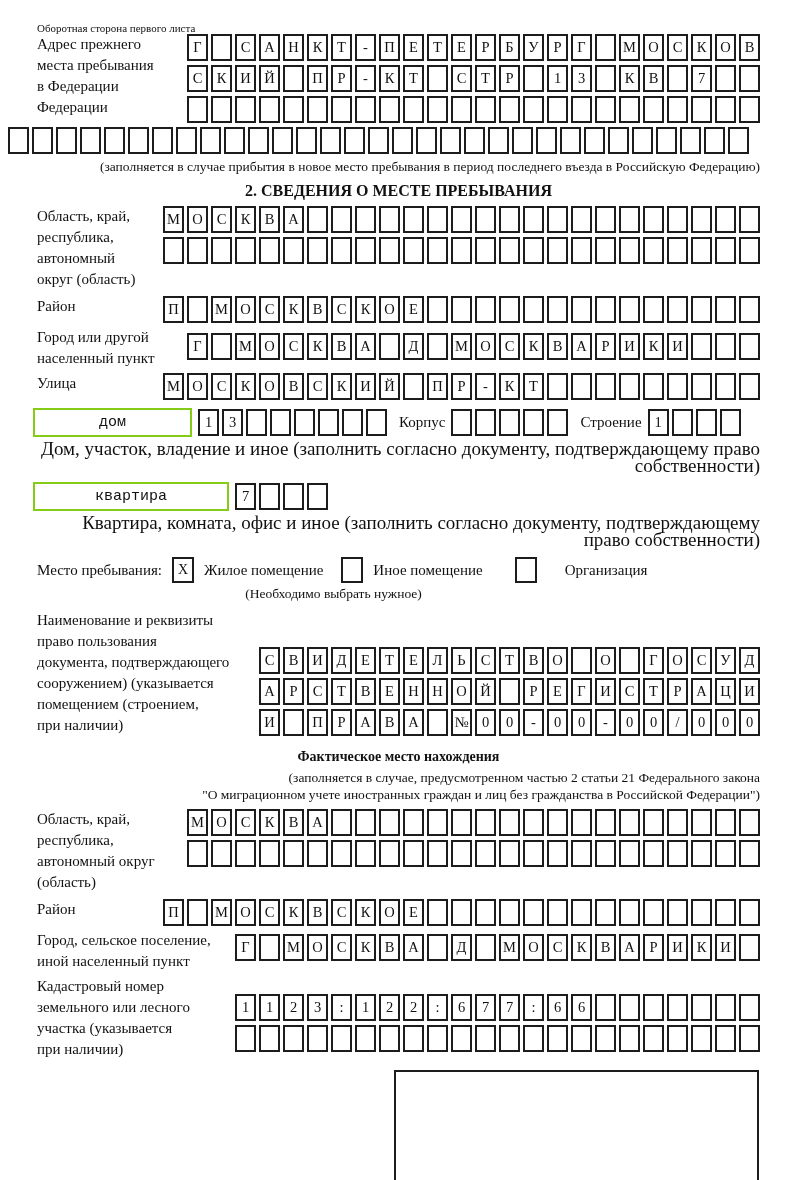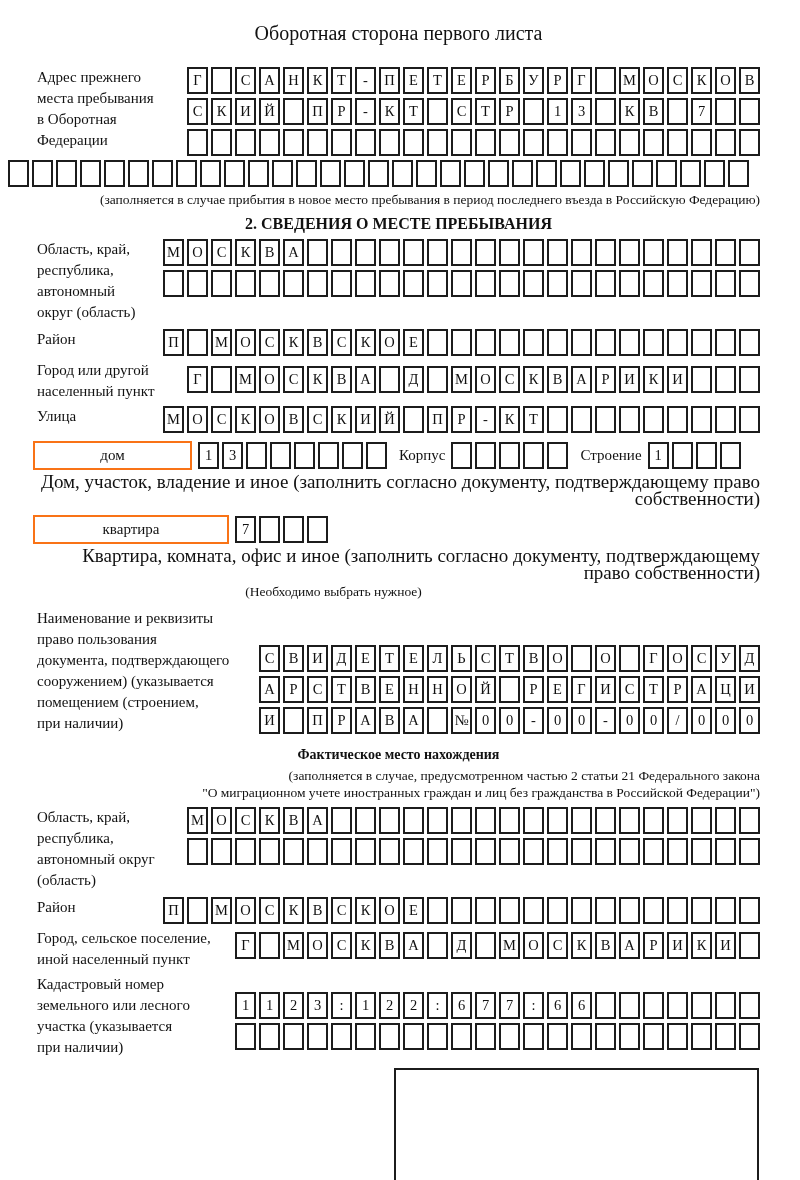--- a/index.html
+++ b/index.html
@@ -2,42 +2,42 @@
 <html><head>
 <meta charset="utf-8">
 <style>
   html,body { margin:0; padding:0; background:#ffffff; }
   body {
     width:800px; height:1180px; box-sizing:border-box; overflow:hidden;
     font-family:"Liberation Serif","DejaVu Serif",serif; color:#111;
   }
   .page { box-sizing:border-box; width:800px; padding:22px 40px 0 37px; }
 
-  .header-note { text-align:center; font-size:20px; margin-bottom:22px; }
+  .header-note { text-align:left; font-size:11px; }
 
   .frow { display:flex; justify-content:space-between; align-items:flex-start; }
   .flabel { font-size:15px; line-height:21px; }
   .cellrow { display:flex; gap:3px; }
   .cellcol { display:flex; flex-direction:column; gap:4px; align-items:flex-end; }
   .cell {
     width:17px; height:23px; border:2px solid #1c1c1c; flex:0 0 auto;
     display:flex; align-items:center; justify-content:center;
     font-size:14.5px; line-height:1;
   }
   .fullrow { margin:4px 0 0 -29px; }
   .caption { font-size:13.5px; text-align:right; margin-top:4px; line-height:17px; }
   .caption-left { font-size:19px; text-align:right; margin-top:3px; line-height:17px; }
   .sec-title { font-size:16px; font-weight:bold; text-align:center; margin:7px 0 6px; }
   .sub-title { font-size:14px; font-weight:bold; text-align:center; margin-top:13px; }
 
   .mt4 { margin-top:4px; } .mt6 { margin-top:6px; } .mt8 { margin-top:8px;align-items:flex-end; }
 
   .house-row { display:flex; align-items:center; margin:8px 0 0 -4px; }
-  .wbox { border:2px solid #f97316; height:25px; display:flex; align-items:center;
-          justify-content:center; font-size:15px; flex:0 0 auto; }
+  .wbox { border:2px solid #84cc16; height:25px; display:flex; align-items:center;
+          justify-content:center; font-size:15px; flex:0 0 auto;font-family:Liberation Mono, monospace; }
   .dom-box { width:155px; margin-right:6px; }
   .kv-box  { width:192px; margin-right:6px; }
   .inline-label { font-size:15px; margin:0 6px 0 12px; white-space:nowrap; }
 
   .stay-row { display:flex; align-items:center; font-size:15px; margin-top:9px; }
   .checkbox { width:18px; height:22px; border:2px solid #1c1c1c; display:flex;
               align-items:center; justify-content:center; font-size:14px; flex:0 0 auto; }
   .stay-row > * { margin-right:10px; }
   .stay-note { font-size:13.5px; text-align:center; margin:3px 130px 0 0; }
 
@@ -48,21 +48,21 @@
 <body>
 
 <div class="page">
 
   <div class="header-note">Оборотная сторона первого листа</div>
 
   <div class="frow">
     <div class="flabel">
         <div>Адрес прежнего</div>
         <div>места пребывания</div>
-        <div>в Оборотная</div>
+        <div>в Федерации</div>
         <div>Федерации</div>
       </div>
     <div class="cellcol">
       <div class="cellrow">
           <div class="cell">Г</div>
           <div class="cell"></div>
           <div class="cell">С</div>
           <div class="cell">А</div>
           <div class="cell">Н</div>
           <div class="cell">К</div>
@@ -370,20 +370,29 @@
     <div class="wbox kv-box">квартира</div>
     <div class="cellrow">
         <div class="cell">7</div>
         <div class="cell"></div>
         <div class="cell"></div>
         <div class="cell"></div>
       </div>
   </div>
   <div class="caption-left">Квартира, комната, офис и иное (заполнить согласно документу, подтверждающему право собственности)</div>
 
+  <div class="stay-row">
+    <span>Место пребывания:</span>
+    <span class="checkbox">X</span>
+    <span>Жилое помещение</span>
+    <span class="checkbox" style="margin-left:8px;"></span>
+    <span>Иное помещение</span>
+    <span class="checkbox" style="margin-left:22px;"></span>
+    <span style="margin-left:18px;">Организация</span>
+  </div>
   <div class="stay-note">(Необходимо выбрать нужное)</div>
 
   <div class="frow mt8">
     <div class="flabel">
         <div>Наименование и реквизиты</div>
         <div>право пользования</div>
         <div>документа, подтверждающего</div>
         <div>сооружением) (указывается</div>
         <div>помещением (строением,</div>
         <div>при наличии)</div>

